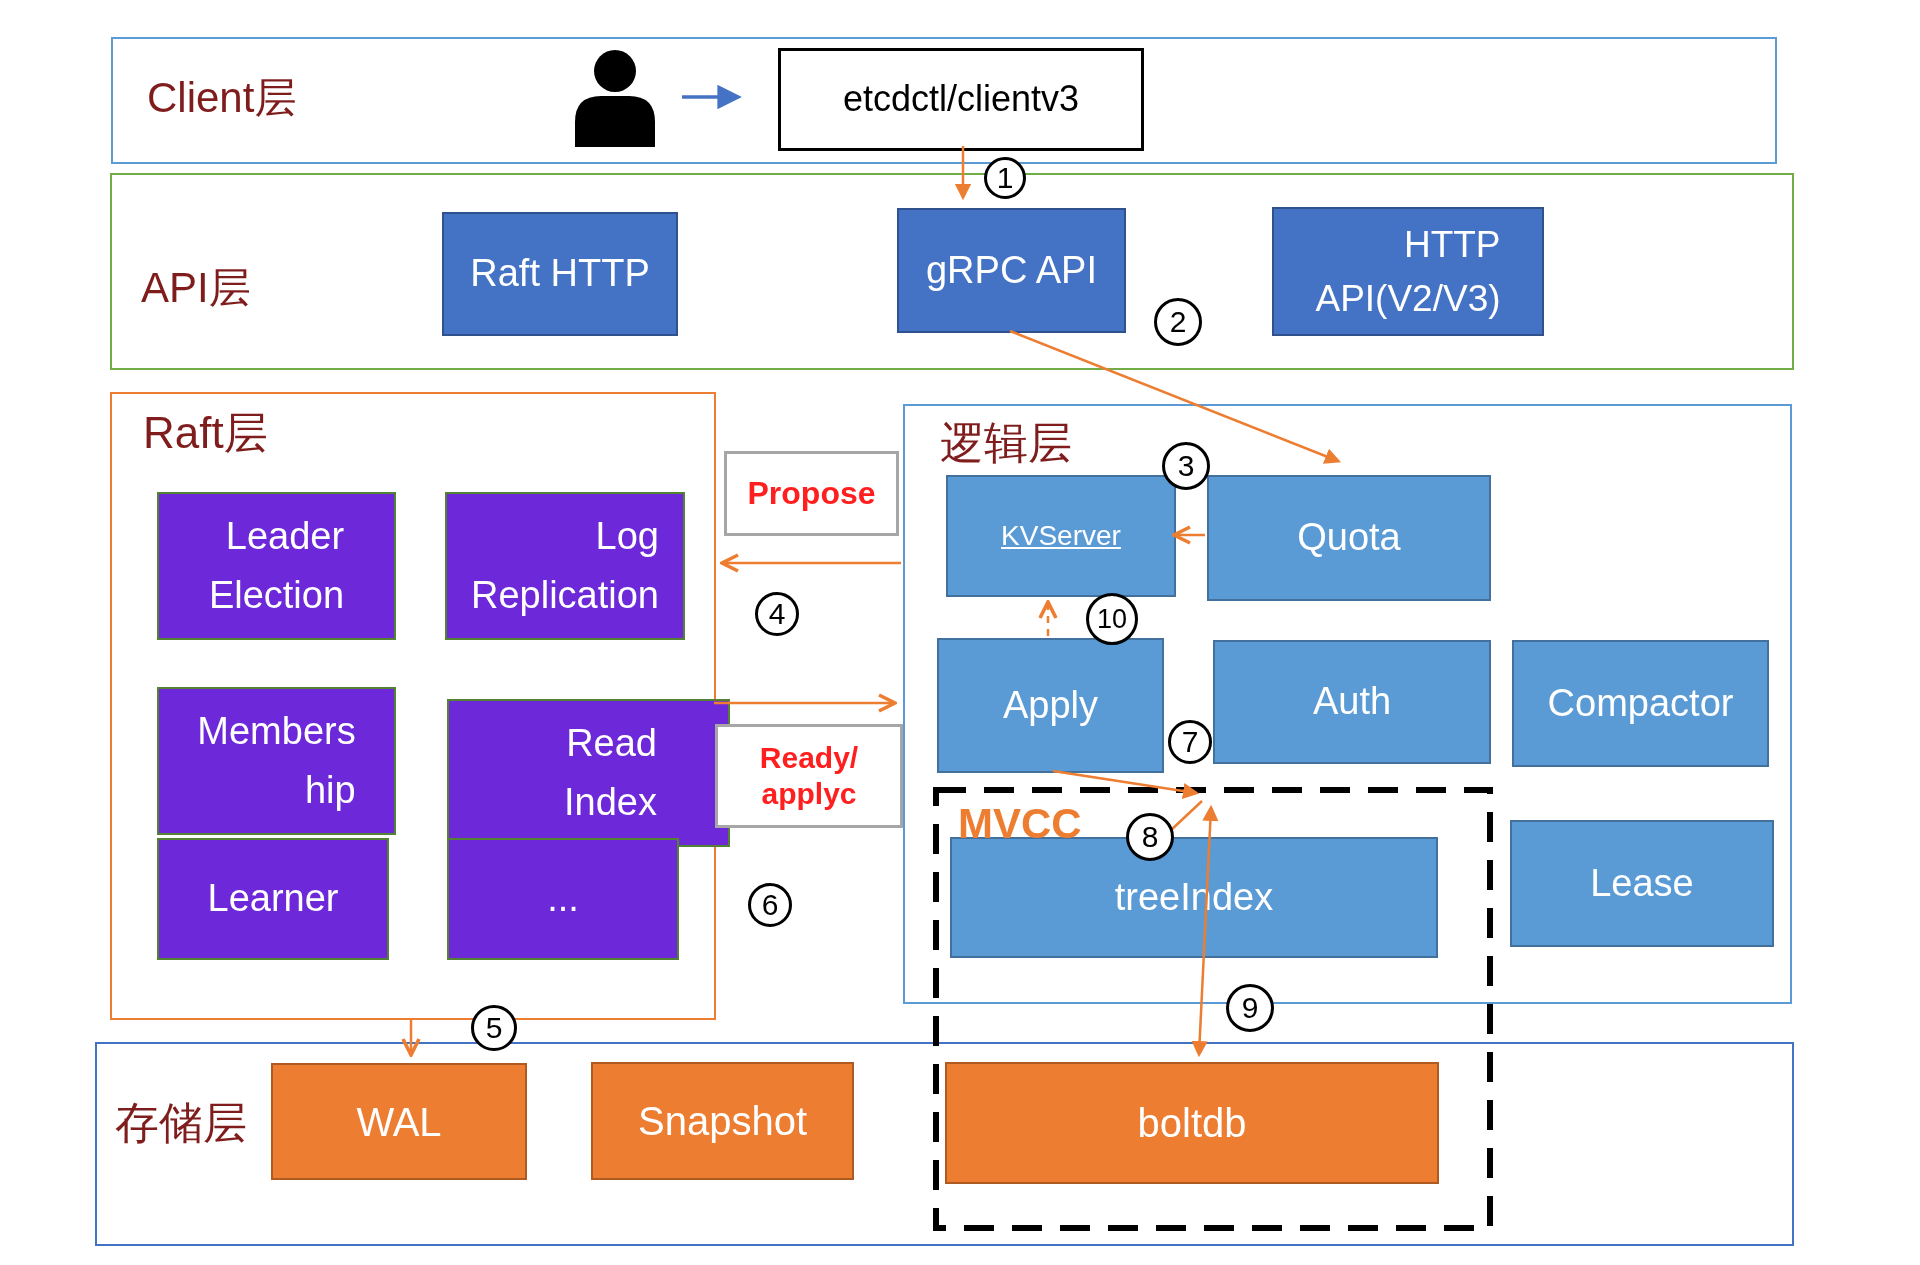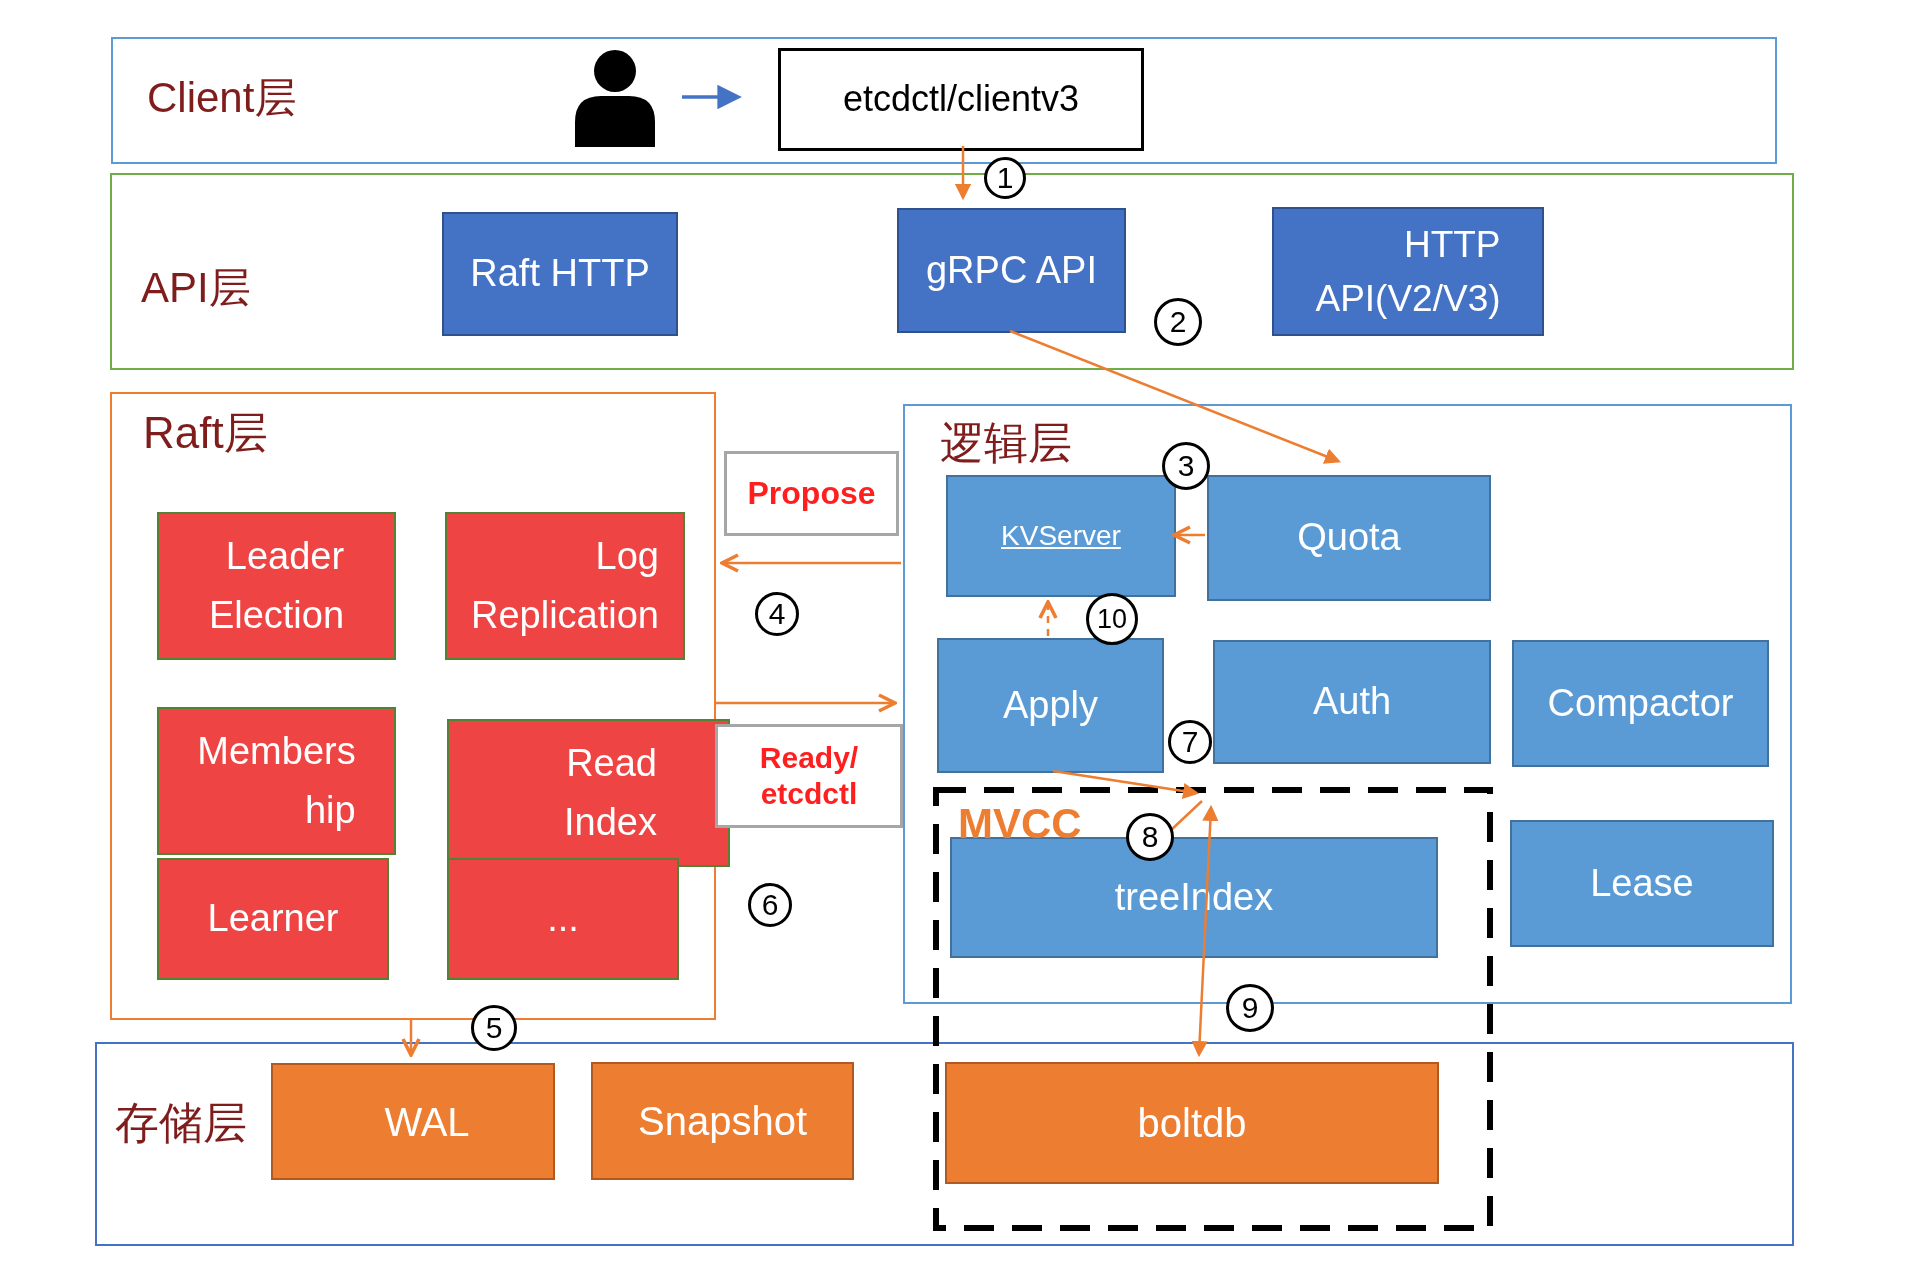--- a/index.html
+++ b/index.html
@@ -8,21 +8,21 @@
     font-family:"Liberation Sans","DejaVu Sans",sans-serif;
   }
   .layer{position:absolute;background:transparent;z-index:1;}
   .layer-label{position:absolute;color:#7f1d1d;z-index:3;white-space:nowrap;}
   .cbox{
     position:absolute;display:flex;align-items:center;justify-content:center;
     text-align:right;white-space:pre-line;color:#fff;z-index:2;line-height:1.45;
   }
   .blue-dark{background:#4472C4;border:2px solid #2F528F;}
   .blue-light{background:#5B9BD5;border:2px solid #41719C;}
-  .green{background:#ef4444;border:2px solid #548235;margin-top:20px;}
+  .green{background:#6d28d9;border:2px solid #548235;}
   .orange{background:#ED7D31;border:2px solid #AE5A21;}
   .plain{background:#fff;border:3px solid #000;color:#000;}
   .chan{
     position:absolute;display:flex;align-items:center;justify-content:center;
     background:#fff;border:3px solid #A6A6A6;color:#FF1F1F;font-weight:bold;
     text-align:center;white-space:pre-line;z-index:4;line-height:1.2;
   }
   .step{
     position:absolute;background:#fff;border:3px solid #000;border-radius:50%;
     display:flex;align-items:center;justify-content:center;color:#000;z-index:6;
@@ -61,33 +61,33 @@
 Replication</div>
   <div class="cbox green" style="left:157px;top:687px;width:235px;height:144px;font-size:38px;line-height:1.55;">Members
 hip</div>
   <div class="cbox green" style="left:447px;top:699px;width:235px;height:144px;font-size:38px;line-height:1.55;padding-left:44px;">Read
 Index</div>
   <div class="cbox green" style="left:157px;top:838px;width:228px;height:118px;font-size:38px;">Learner</div>
   <div class="cbox green" style="left:447px;top:838px;width:228px;height:118px;font-size:38px;">...</div>
 
   <div class="chan" style="left:724px;top:451px;width:169px;height:79px;font-size:32px;">Propose</div>
   <div class="chan" style="left:715px;top:724px;width:182px;height:98px;font-size:30px;">Ready/
-etcdctl</div>
+applyc</div>
 
   <div class="cbox blue-light" style="left:946px;top:475px;width:226px;height:118px;font-size:28px;text-decoration:underline;">KVServer</div>
   <div class="cbox blue-light" style="left:1207px;top:475px;width:280px;height:122px;font-size:38px;">Quota</div>
   <div class="cbox blue-light" style="left:937px;top:638px;width:223px;height:131px;font-size:38px;">Apply</div>
   <div class="cbox blue-light" style="left:1213px;top:640px;width:274px;height:120px;font-size:38px;">Auth</div>
   <div class="cbox blue-light" style="left:1512px;top:640px;width:253px;height:123px;font-size:38px;">Compactor</div>
   <div class="cbox blue-light" style="left:1510px;top:820px;width:260px;height:123px;font-size:38px;">Lease</div>
   <div class="cbox blue-light" style="left:950px;top:837px;width:484px;height:117px;font-size:38px;">treeIndex</div>
 
   <div class="mvcc-label" style="left:958px;top:800px;font-size:42px;">MVCC</div>
 
-  <div class="cbox orange" style="left:271px;top:1063px;width:252px;height:113px;font-size:40px;padding-left:28px;">WAL</div>
+  <div class="cbox orange" style="left:271px;top:1063px;width:252px;height:113px;font-size:40px;">WAL</div>
   <div class="cbox orange" style="left:591px;top:1062px;width:259px;height:114px;font-size:40px;">Snapshot</div>
   <div class="cbox orange" style="left:945px;top:1062px;width:490px;height:118px;font-size:40px;">boltdb</div>
 
   <svg class="overlay" width="1920" height="1265" viewBox="0 0 1920 1265">
     <defs>
       <marker id="headSolid" viewBox="0 0 10 10" refX="8" refY="5" markerWidth="6.5" markerHeight="6.5" orient="auto-start-reverse">
         <path d="M0,0 L10,5 L0,10 z" fill="#ED7D31"></path>
       </marker>
       <marker id="headOpen" viewBox="0 0 10 10" refX="8" refY="5" markerWidth="8" markerHeight="8" orient="auto">
         <path d="M1,1 L9,5 L1,9" fill="none" stroke="#ED7D31" stroke-width="1.8"></path>

